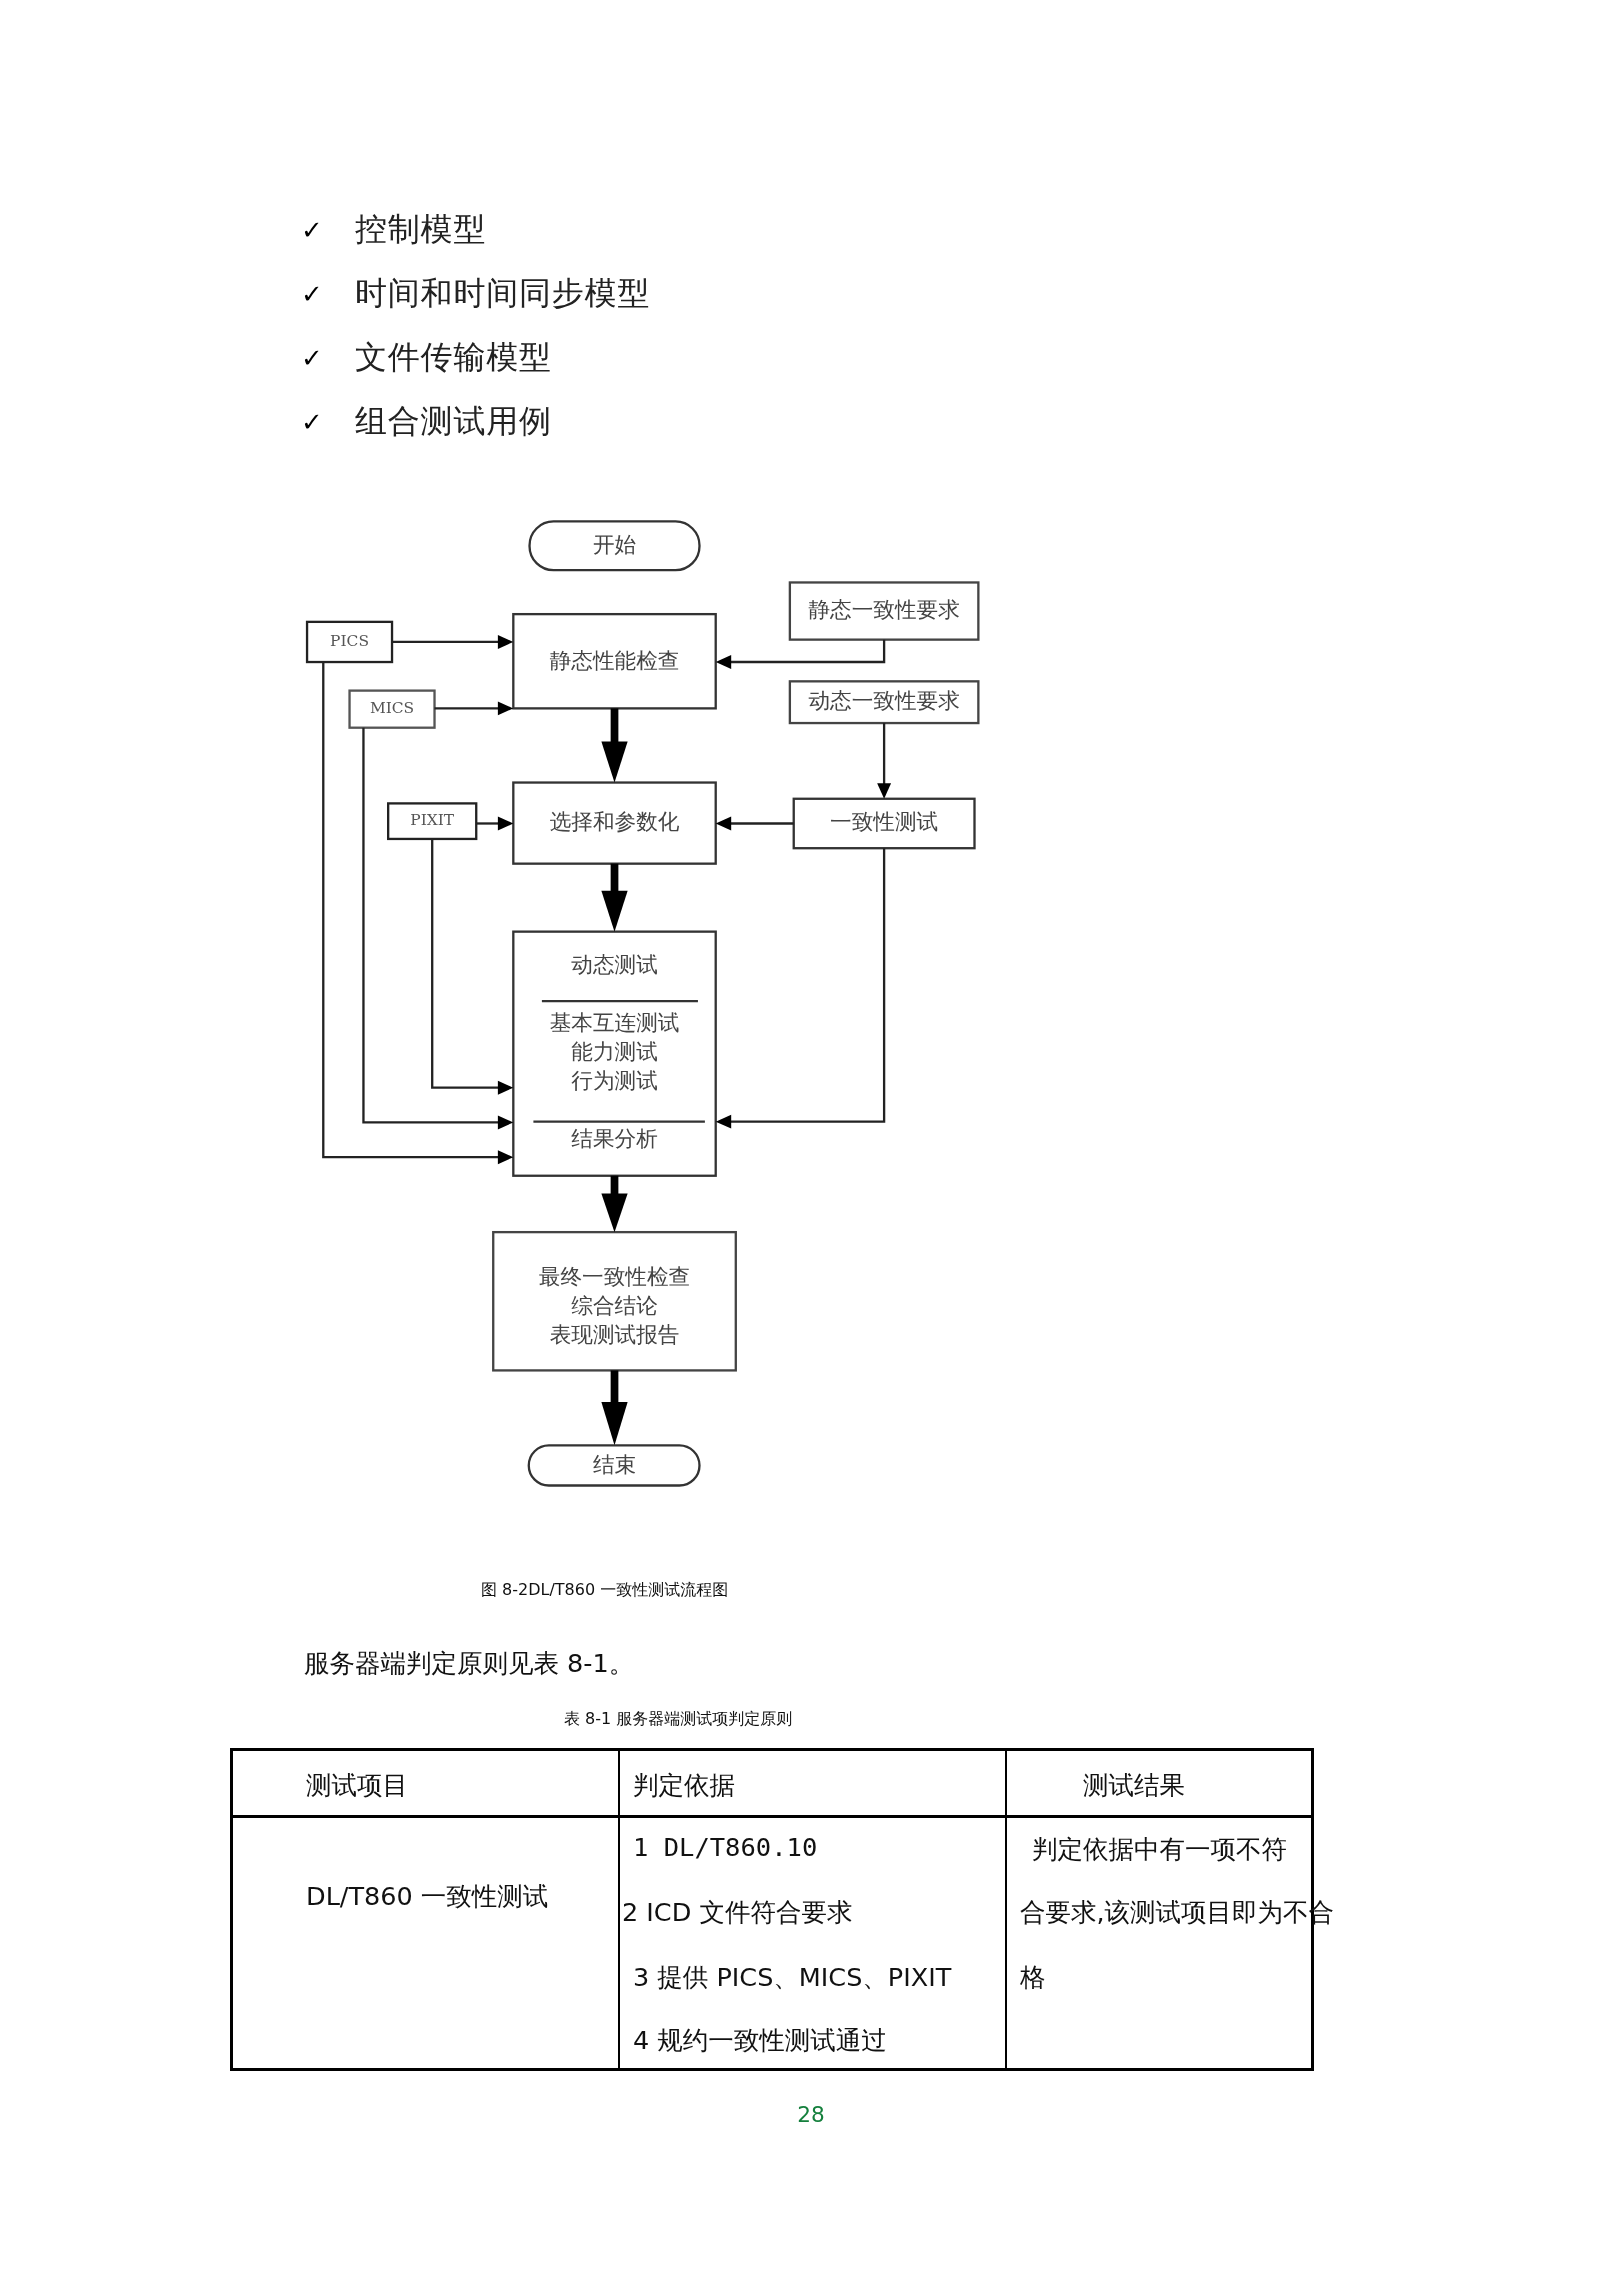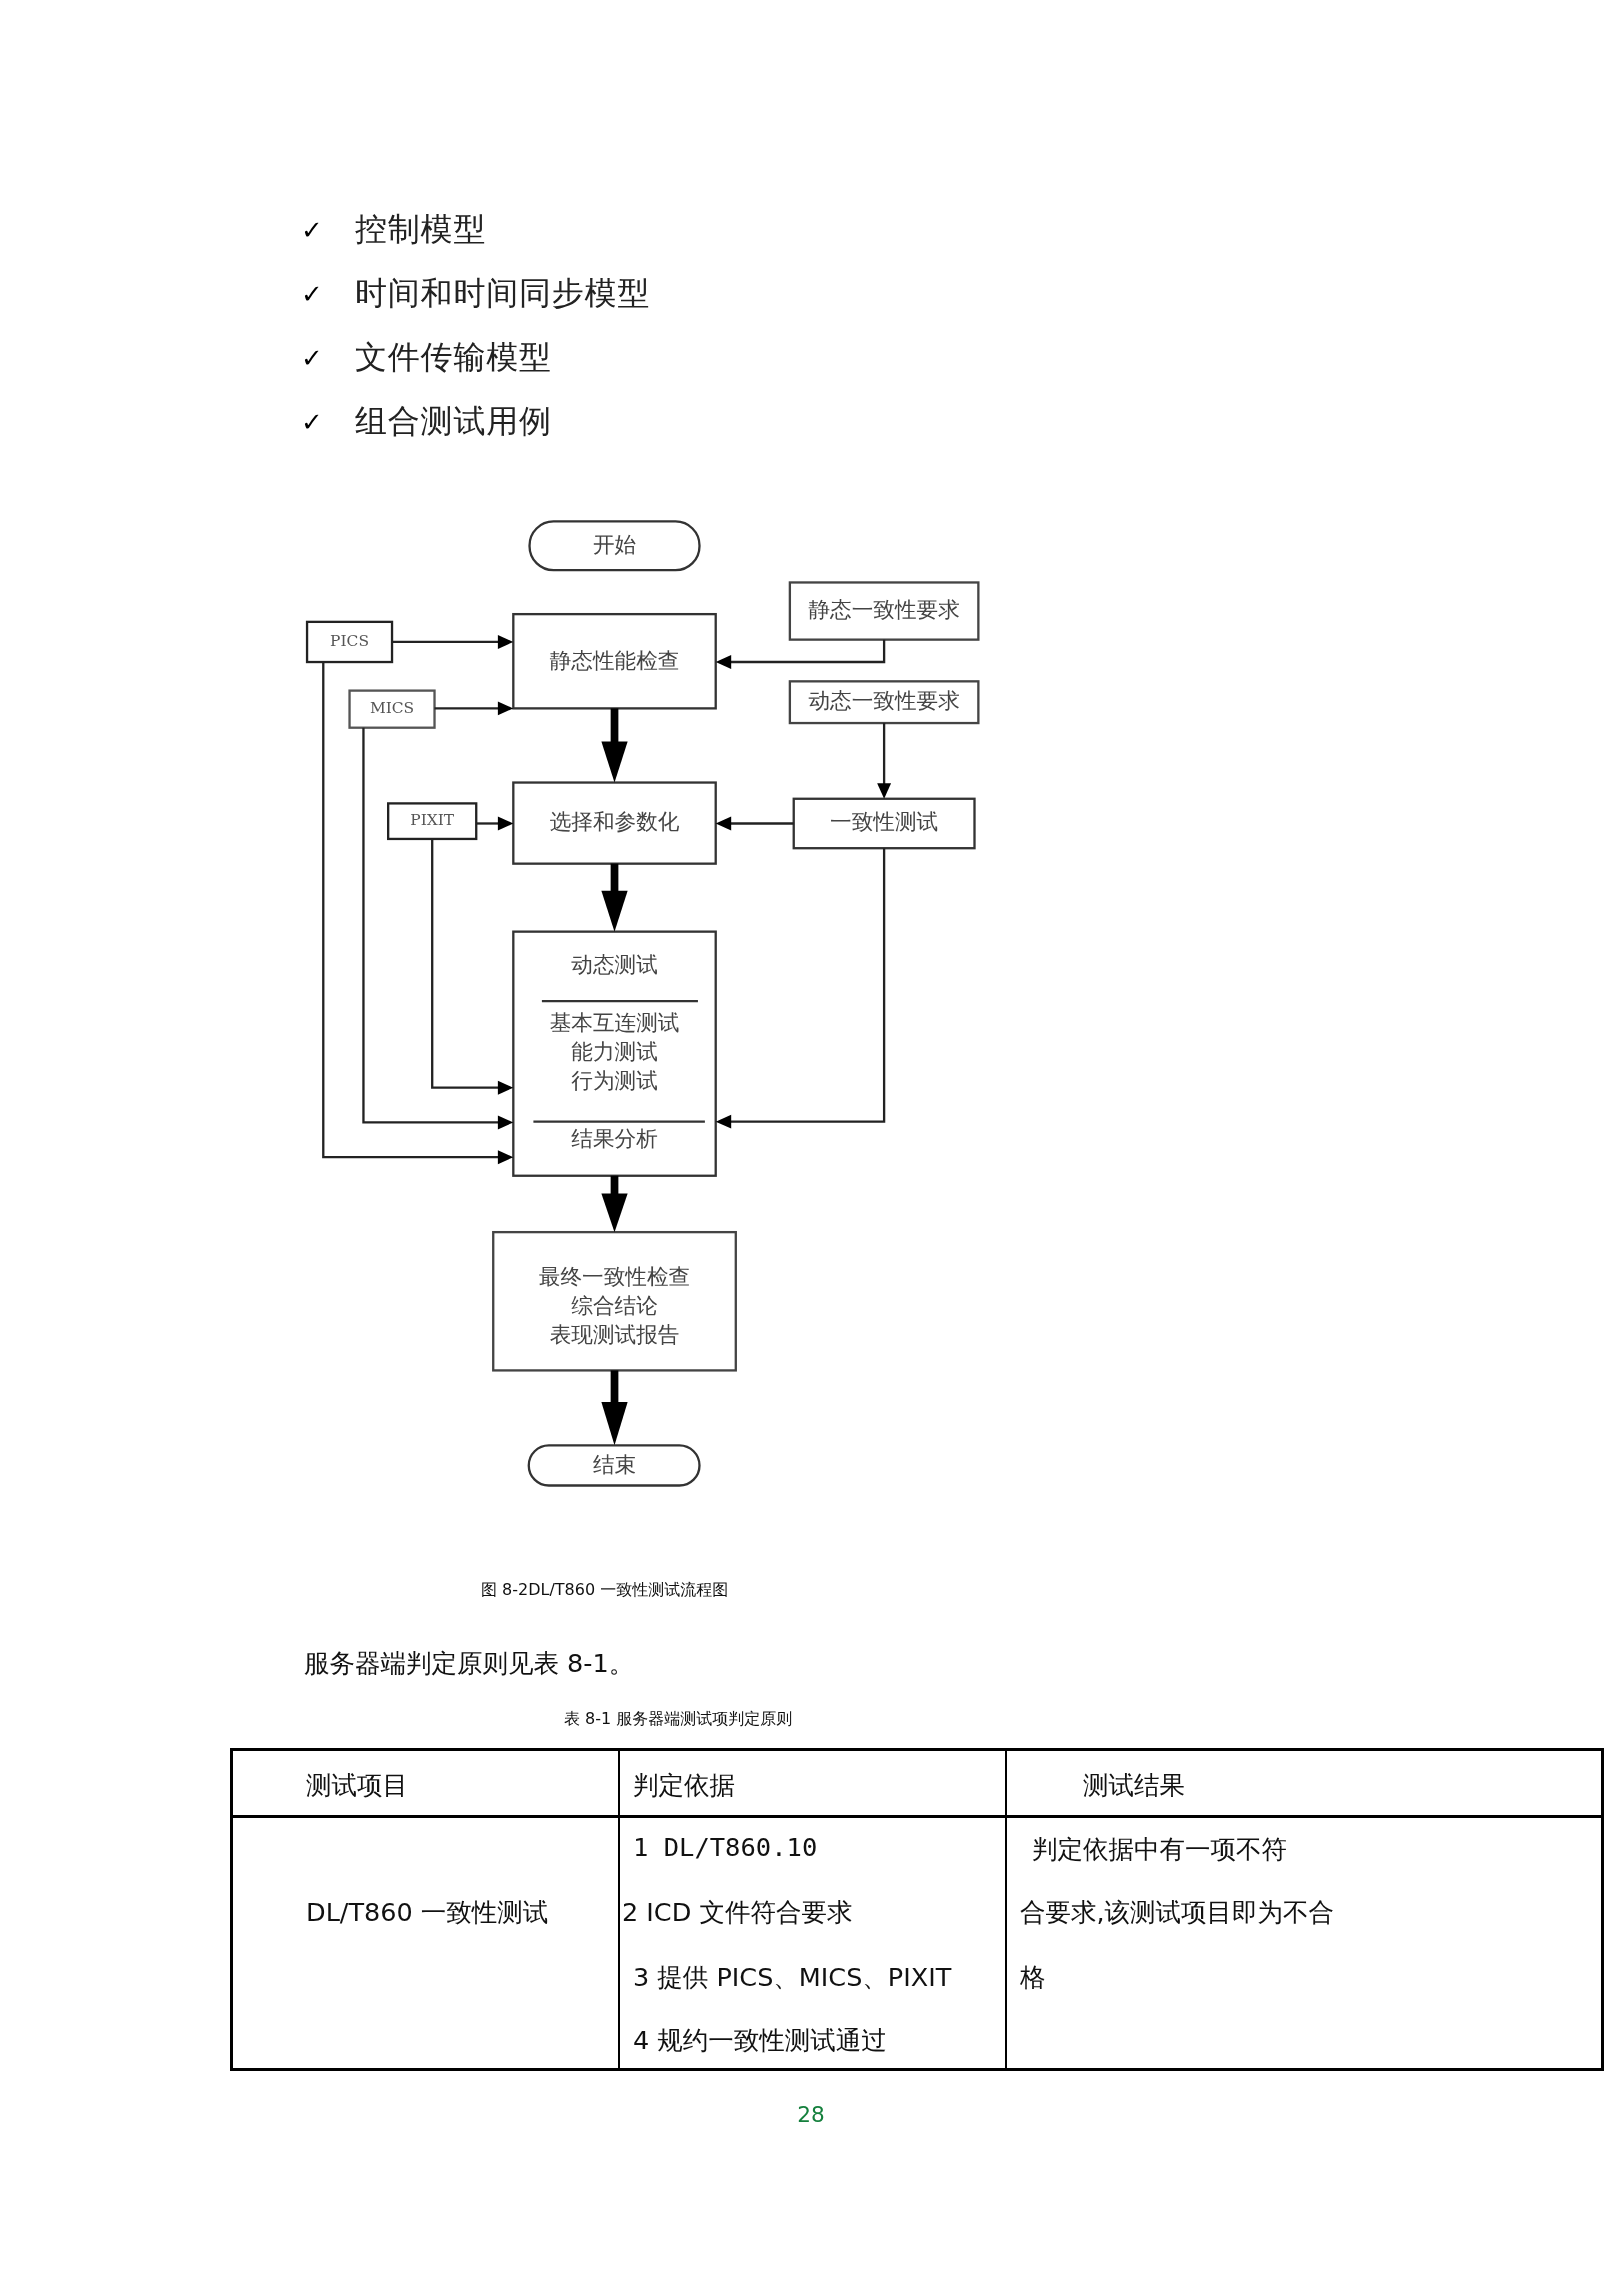--- a/index.html
+++ b/index.html
@@ -14,21 +14,21 @@
   
   #flow { position: absolute; left: 0; top: 0; width: 1623px; height: 1545px; }
   .fc-text { font-family: "DejaVu Serif", "Liberation Serif", serif; fill: #444; font-size: 28px; text-anchor: middle; dominant-baseline: middle; }
   .fc-small { font-family: "DejaVu Serif", "Liberation Serif", serif; fill: #555; font-size: 20px; text-anchor: middle; dominant-baseline: middle; }
 
   
   .caption { position: absolute; font-size: 16px; color: #111; white-space: nowrap; }
   .para { position: absolute; font-size: 25.5px; color: #111; white-space: nowrap; }
 
   
-  .tbl { position: absolute; left: 230px; top: 1748px; width: 1374px; height: 323px;
+  .tbl { position: absolute; left: 230px; top: 1748px; width: 1084px; height: 323px;
          border: 3.1px solid #000; box-sizing: border-box; }
   .tbl .vline { position: absolute; top: 0; bottom: 0; width: 2.3px; background: #000; }
   .tbl .hline { position: absolute; left: 0; right: 0; height: 3.1px; background: #000; }
   .cell-text { position: absolute; font-size: 25.5px; color: #111; white-space: nowrap;
                font-family: "DejaVu Sans", "Liberation Sans", sans-serif; }
   .mono { font-family: "DejaVu Sans Mono", "Liberation Mono", monospace; }
 
   .page-num { position: absolute; left: 788px; top: 2102px; width: 46px; text-align: center;
               font-size: 21.6px; color: #15803d; }
 </style>
@@ -189,21 +189,21 @@
   <div class="vline" style="left:772px;"></div>
   <div class="hline" style="top:64px;"></div>
 
   <div>
     <div class="cell-text" style="left:73px; top:17px;">测试项目</div>
     <div class="cell-text" style="left:400px; top:17px;">判定依据</div>
     <div class="cell-text" style="left:850px; top:17px;">测试结果</div>
   </div>
 
   <div>
-    <div class="cell-text" style="left:73px; top:144px;text-align:center;">DL/T860 一致性测试</div>
+    <div class="cell-text" style="left:73px; top:128px;text-align:center;">DL/T860 一致性测试</div>
 
     <div class="cell-text mono" style="left:400px; top:81px;">1  DL/T860.10</div>
     <div class="cell-text" style="left:389px; top:144px;">2  ICD 文件符合要求</div>
     <div class="cell-text" style="left:400px; top:209px;">3 提供 PICS、MICS、PIXIT</div>
     <div class="cell-text" style="left:400px; top:272px;">4 规约一致性测试通过</div>
 
     <div class="cell-text" style="left:799px; top:81px;">判定依据中有一项不符</div>
     <div class="cell-text" style="left:787px; top:144px;">合要求,该测试项目即为不合</div>
     <div class="cell-text" style="left:787px; top:209px;">格</div>
   </div>

